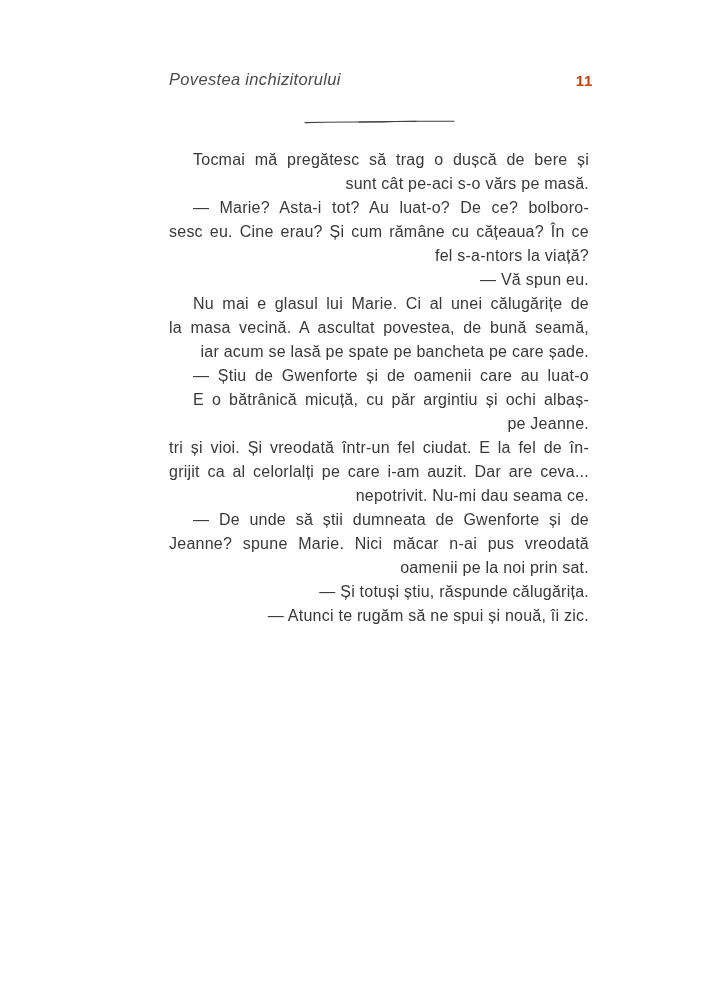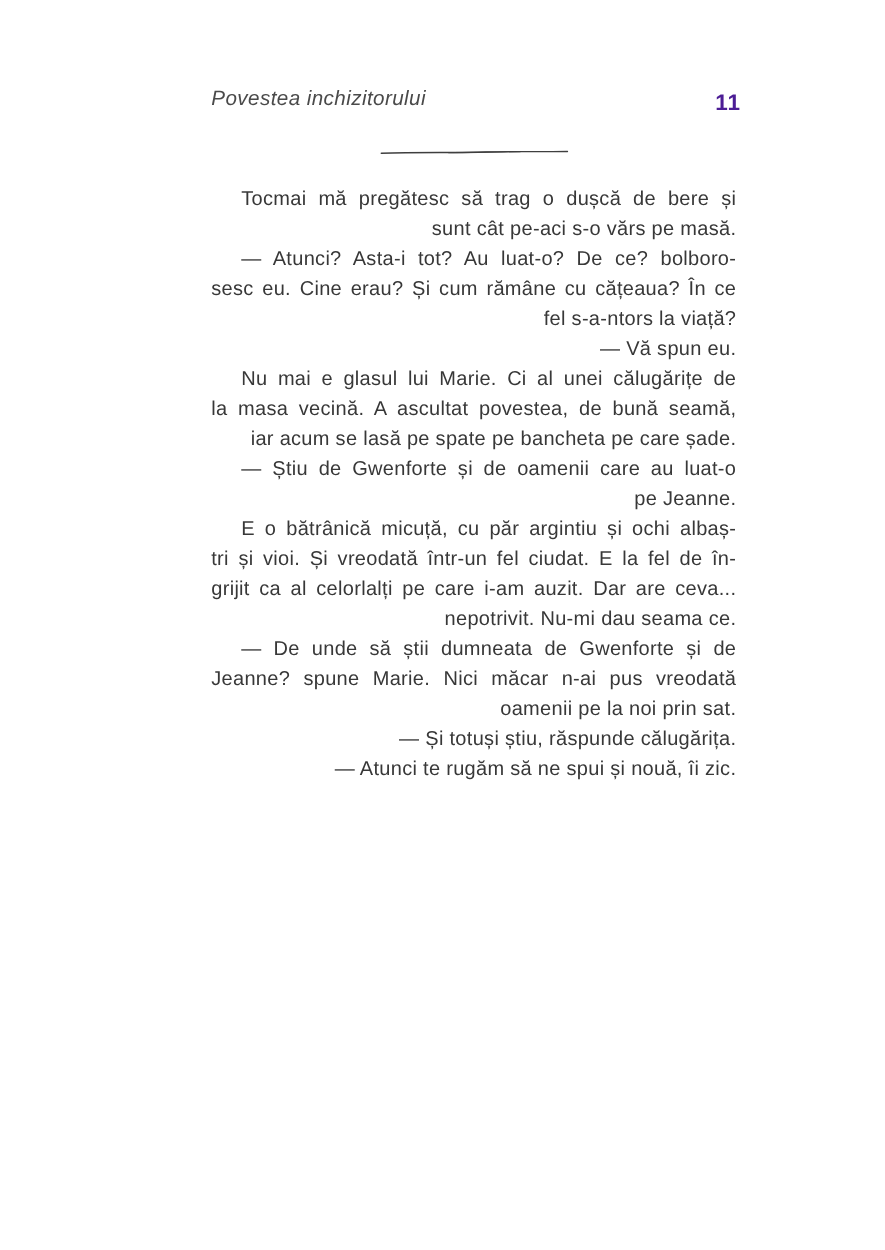--- a/index.html
+++ b/index.html
@@ -29,23 +29,23 @@
     top: 0;
     font-style: italic;
     font-size: 16.5px;
     letter-spacing: 0.02em;
     color: #4a4a4a;
   }
   .page-number {
     position: absolute;
     right: 0;
     top: 2px;
-    font-size: 18px;
+    font-size: 15px;
     font-weight: bold;
-    color: #4c1d95;
+    color: #c2410c;
     letter-spacing: 0.05em;
   }
   .section-divider {
     position: absolute;
     left: 256px;
     top: 119px;
     width: 151px;
     height: 6px;
   }
   .body-text {
@@ -80,30 +80,30 @@
   </div>
 
   <svg class="section-divider" viewBox="0 0 151 6" xmlns="http://www.w3.org/2000/svg">
     <path d="M1,3.6 C 30,2.4 60,3.4 85,2.6 C 110,1.9 130,2.6 150,2.2" fill="none" stroke="#3f3f3f" stroke-width="1.1" stroke-linecap="round"></path>
     <path d="M55,3.1 C 75,2.6 95,2.5 112,2.3" fill="none" stroke="#3f3f3f" stroke-width="1.0" stroke-linecap="round"></path>
   </svg>
 
   <div class="body-text">
       <div class="line first just">Tocmai mă pregătesc să trag o dușcă de bere și</div>
       <div class="line">sunt cât pe-aci s-o vărs pe masă.</div>
-      <div class="line first just">— Atunci? Asta-i tot? Au luat-o? De ce? bolboro-</div>
+      <div class="line first just">— Marie? Asta-i tot? Au luat-o? De ce? bolboro-</div>
       <div class="line just">sesc eu. Cine erau? Și cum rămâne cu cățeaua? În ce</div>
       <div class="line">fel s-a-ntors la viață?</div>
       <div class="line first">— Vă spun eu.</div>
       <div class="line first just">Nu mai e glasul lui Marie. Ci al unei călugărițe de</div>
       <div class="line just">la masa vecină. A ascultat povestea, de bună seamă,</div>
       <div class="line">iar acum se lasă pe spate pe bancheta pe care șade.</div>
       <div class="line first just">— Știu de Gwenforte și de oamenii care au luat-o</div>
+      <div class="line first just">E o bătrânică micuță, cu păr argintiu și ochi albaș-</div>
       <div class="line">pe Jeanne.</div>
-      <div class="line first just">E o bătrânică micuță, cu păr argintiu și ochi albaș-</div>
       <div class="line just">tri și vioi. Și vreodată într-un fel ciudat. E la fel de în-</div>
       <div class="line just">grijit ca al celorlalți pe care i-am auzit. Dar are ceva...</div>
       <div class="line">nepotrivit. Nu-mi dau seama ce.</div>
       <div class="line first just">— De unde să știi dumneata de Gwenforte și de</div>
       <div class="line just">Jeanne? spune Marie. Nici măcar n-ai pus vreodată</div>
       <div class="line">oamenii pe la noi prin sat.</div>
       <div class="line first">— Și totuși știu, răspunde călugărița.</div>
       <div class="line first">— Atunci te rugăm să ne spui și nouă, îi zic.</div>
     </div>
 

